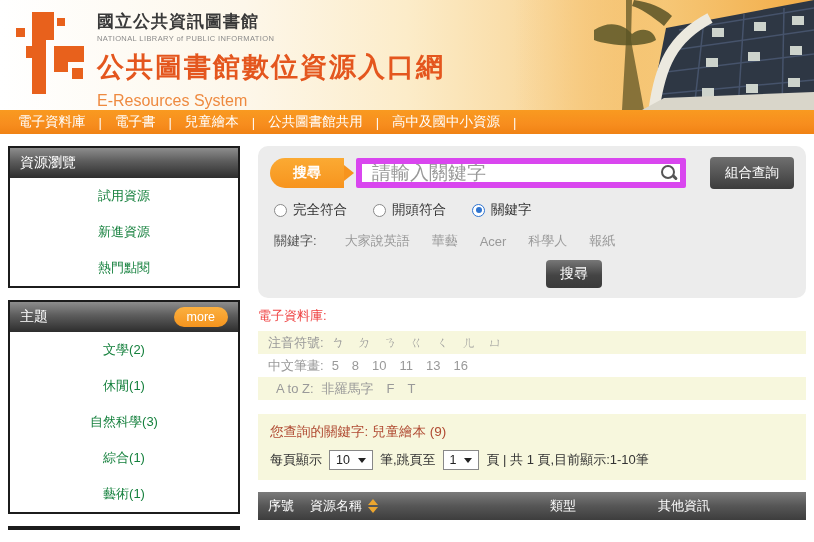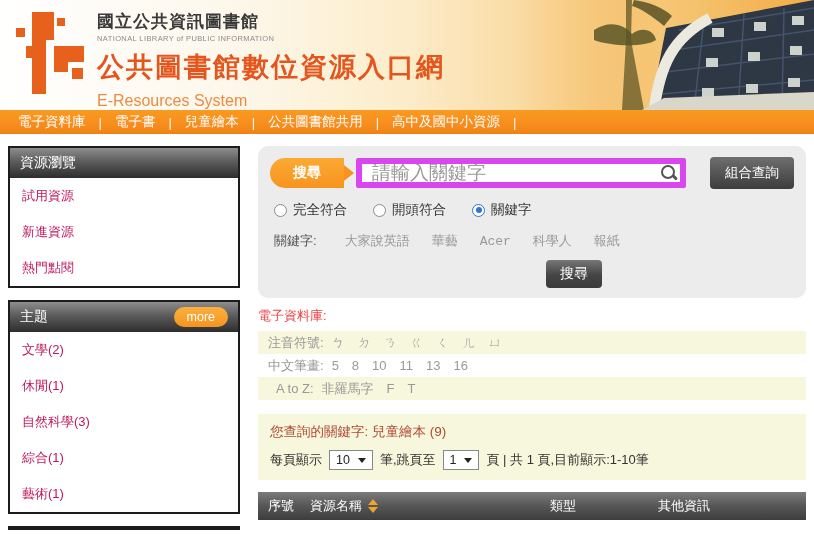--- a/index.html
+++ b/index.html
@@ -26,21 +26,21 @@
 
   
   .wrap { display:flex; margin-top:12px; }
   .sidebar { width:232px; margin-left:8px; flex:none; }
   .main { width:548px; margin-left:18px; flex:none; }
 
   
   .sbox { border:2px solid #1c1c1c; background:#fff; margin-bottom:12px; }
   .sbox-head { height:30px; background:linear-gradient(180deg,#8d8d8d 0%,#5c5c5c 45%,#2d2d2d 100%);
                color:#fff; font-size:14px; display:flex; align-items:center; padding:0 10px; justify-content:space-between; }
-  .sbox-item { padding:9px 12px; font-size:13px; color:#be185d; cursor:pointer; }
+  .sbox-item { padding:9px 12px; font-size:13px; color:#15803d; cursor:pointer;text-align:center; }
   .more-btn { background:linear-gradient(180deg,#fbb040,#f5941e); color:#fff; font-size:12.5px;
               border:none; border-radius:11px; padding:3px 13px; cursor:pointer; }
 
   
   .search-panel { background:#ececec; border-radius:10px; padding:11px 12px 10px 12px; }
   .search-row { display:flex; align-items:center; }
   .search-tab { position:relative; width:74px; height:30px; background:linear-gradient(180deg,#fbaa33,#f7941e);
                 border-radius:15px 0 0 15px; color:#fff; font-size:14px; font-weight:bold;
                 display:flex; align-items:center; justify-content:center; cursor:pointer; flex:none; }
   .search-tab::after { content:""; position:absolute; right:-10px; top:50%; transform:translateY(-50%);
@@ -59,21 +59,21 @@
   .radio-row { display:flex; align-items:center; margin-top:12px; margin-left:4px; }
   .radio { display:flex; align-items:center; margin-right:26px; cursor:pointer; }
   .radio-circle { width:13px; height:13px; border:1px solid #8a8a8a; border-radius:50%; background:#fff;
                   margin-right:6px; position:relative; flex:none; }
   .radio-circle.checked { border-color:#2f74d0; }
   .radio-circle.checked::after { content:""; position:absolute; left:2.5px; top:2.5px; width:6px; height:6px;
                                  border-radius:50%; background:#2f74d0; }
   .radio-label { font-size:13.5px; color:#333; }
   .kw-row { display:flex; align-items:center; margin-top:13px; margin-left:4px; }
   .kw-label { font-size:13px; color:#555; margin-right:28px; }
-  .kw-link { font-size:13px; color:#999; margin-right:22px; cursor:pointer;font-family:Liberation Mono, monospace; }
+  .kw-link { font-size:13px; color:#999; margin-right:22px; cursor:pointer; }
   .submit-row { display:flex; justify-content:center; margin-top:10px; }
   .submit-btn { transform:translateX(42px); background:linear-gradient(180deg,#777,#444 55%,#3a3a3a);
                 color:#fff; font-size:14px; border:none; border-radius:4px; padding:5px 14px; cursor:pointer; }
 
   
   .db-label { margin-top:9px; font-size:13px; color:#ef4444; }
   .index-box { margin-top:6px; }
   .index-row { display:flex; align-items:center; padding:4px 10px; font-size:13px; color:#999; height:23px; }
   .index-row.alt { background:#f7f7dd; }
   .index-row .lab { margin-right:8px; color:#999; }

